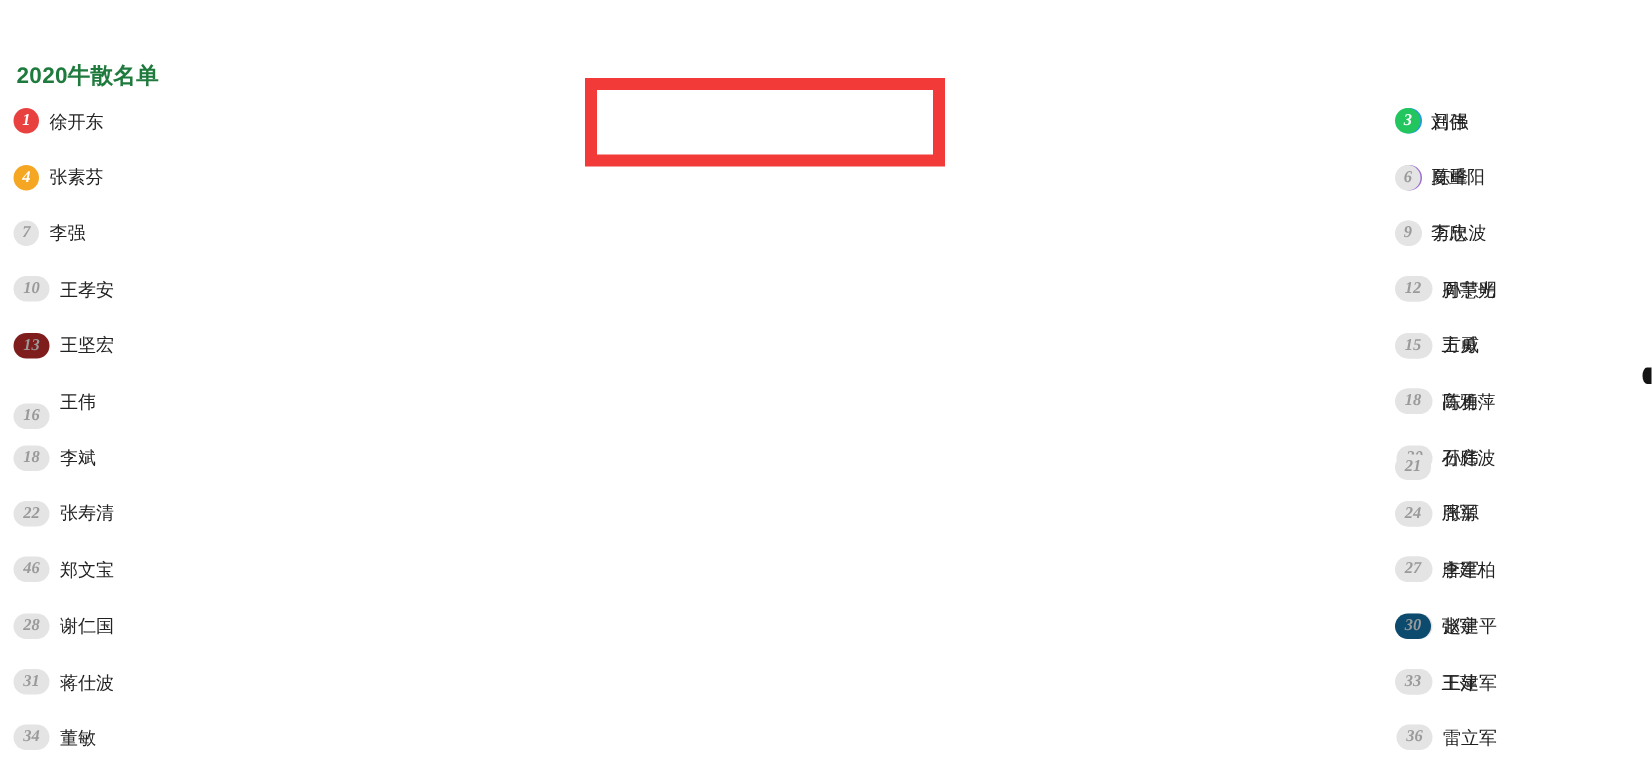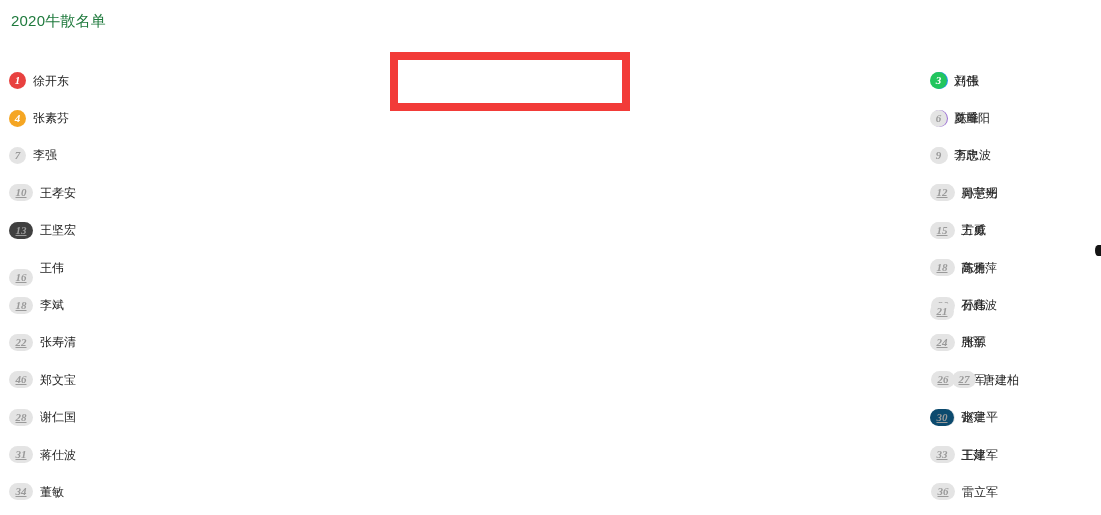--- a/index.html
+++ b/index.html
@@ -19,26 +19,27 @@
     position: relative;
     width: 1101px;
     height: 515px;
     background: #ffffff;
   }
 
   
   .list-title {
     position: absolute;
     left: 11px;
-    top: 11px;
+    top: 41px;
     font-size: 15px;
     line-height: 20px;
     color: #1f7a3d;
     letter-spacing: 0.2px;
     white-space: nowrap;
+    font-weight: bold;
   }
 
   
   .name-grid {
     position: absolute;
     left: 0;
     top: 62px;
     width: 1101px;
     display: grid;
     grid-template-columns: 460px 460px 181px;
@@ -70,21 +71,21 @@
     font-size: 11px;
     font-style: italic;
     font-weight: bold;
     line-height: 17px;
     box-sizing: border-box;
     color: #ffffff;
     background: #e0e0e0;
     margin-right: 7px;
     font-family: "Liberation Serif", "DejaVu Serif", serif;
   }
-  .badge.wide { min-width: 24px; border-radius: 9px; text-decoration: underline; }
+  .badge.wide { min-width: 24px; border-radius: 9px; }
 
   .badge.plain {
     background: #e4e4e4;
     color: #9a9a9a;
   }
 
   .name-text {
     font-size: 12px;
     line-height: 20px;
     color: #222222;
@@ -166,21 +167,21 @@
       </div>
       <div class="name-cell">
         <span class="badge wide plain" style="background: rgb(228, 228, 228); color: rgb(154, 154, 154);">11</span>
         <span class="name-text">孙慧明</span>
       </div>
       <div class="name-cell">
         <span class="badge wide plain" style="background: rgb(228, 228, 228); color: rgb(154, 154, 154);">12</span>
         <span class="name-text">周宇光</span>
       </div>
       <div class="name-cell">
-        <span class="badge wide plain" style="background: #404040; color: rgb(154, 154, 154);">13</span>
+        <span class="badge wide plain" style="background: #7f1d1d; color: rgb(154, 154, 154);">13</span>
         <span class="name-text">王坚宏</span>
       </div>
       <div class="name-cell">
         <span class="badge wide plain" style="background: rgb(228, 228, 228); color: rgb(154, 154, 154);">14</span>
         <span class="name-text">方威</span>
       </div>
       <div class="name-cell">
         <span class="badge wide plain" style="background: rgb(228, 228, 228); color: rgb(154, 154, 154);">15</span>
         <span class="name-text">王勇</span>
       </div>
@@ -222,21 +223,21 @@
       </div>
       <div class="name-cell">
         <span class="badge wide plain" style="background: rgb(228, 228, 228); color: rgb(154, 154, 154);">46</span>
         <span class="name-text">郑文宝</span>
       </div>
       <div class="name-cell">
         <span class="badge wide plain" style="background: rgb(228, 228, 228); color: rgb(154, 154, 154);">26</span>
         <span class="name-text">李军</span>
       </div>
       <div class="name-cell">
-        <span class="badge wide plain" style="background: rgb(228, 228, 228); color: rgb(154, 154, 154); margin-left: 22px;">27</span>
+        <span class="badge wide plain" style="background: rgb(228, 228, 228); color: rgb(154, 154, 154);">27</span>
         <span class="name-text">唐建柏</span>
       </div>
       <div class="name-cell">
         <span class="badge wide plain" style="background: rgb(228, 228, 228); color: rgb(154, 154, 154);">28</span>
         <span class="name-text">谢仁国</span>
       </div>
       <div class="name-cell">
         <span class="badge wide plain" style="background: rgb(228, 228, 228); color: rgb(154, 154, 154);">29</span>
         <span class="name-text">赵建平</span>
       </div>

